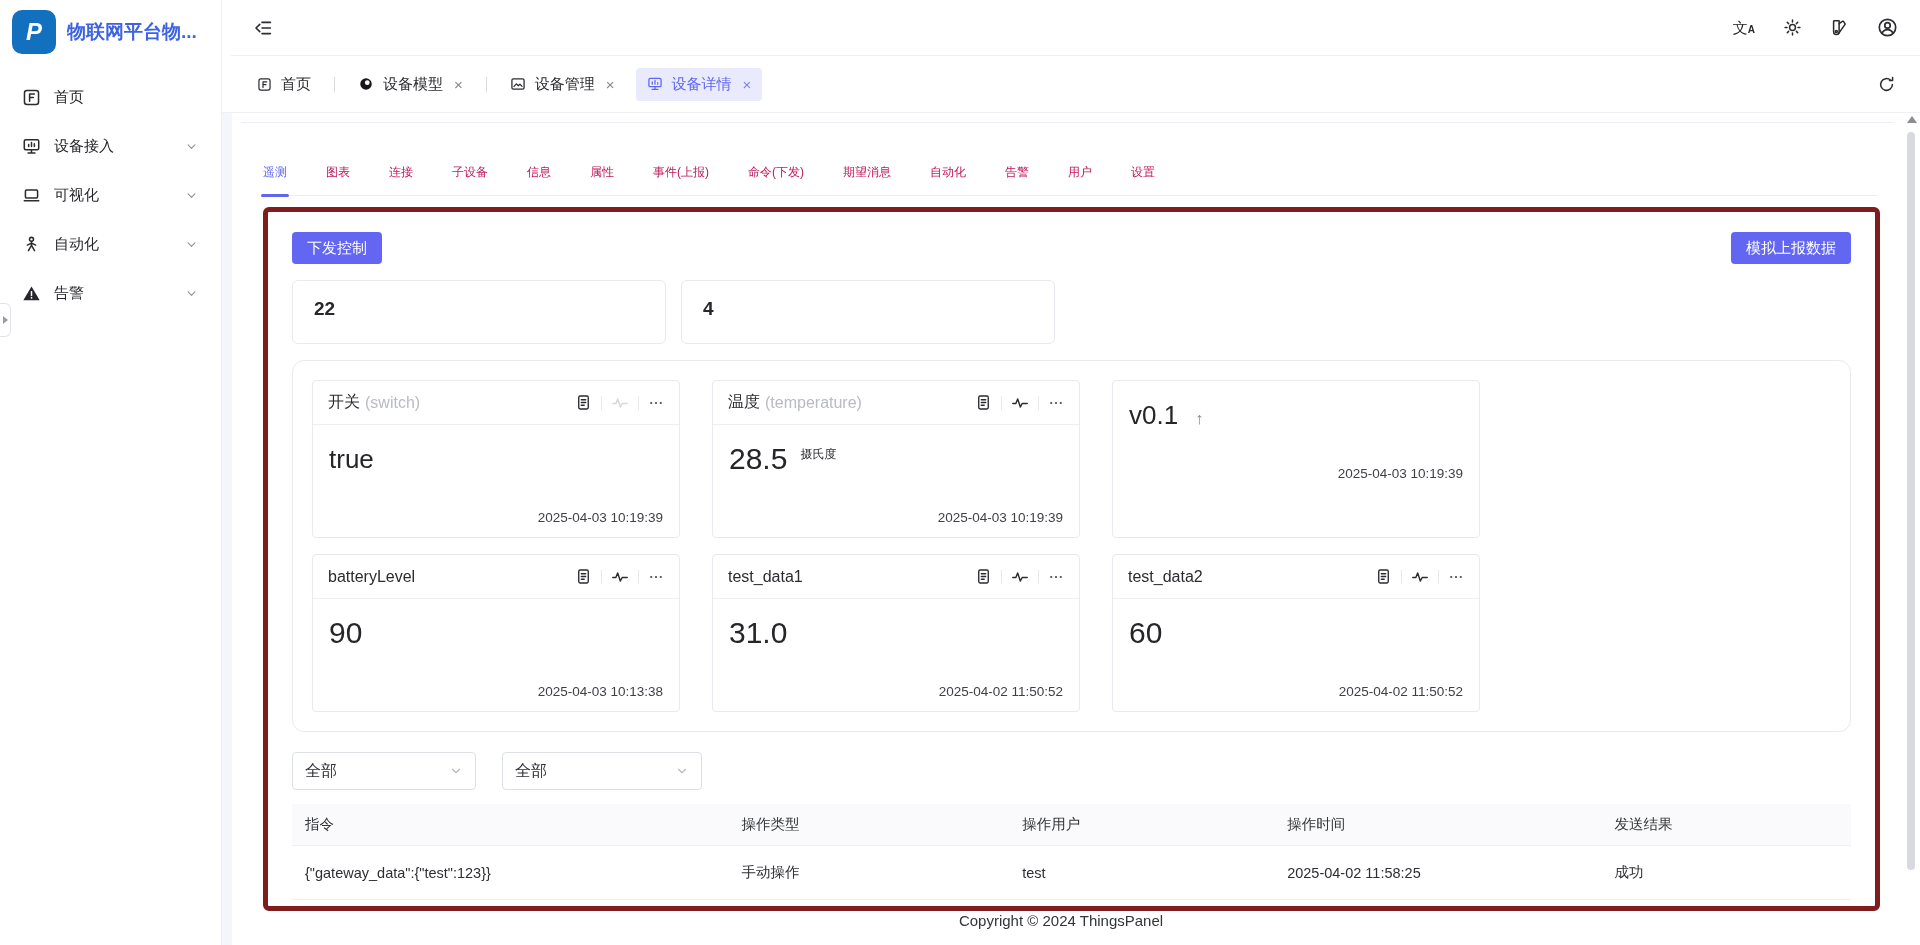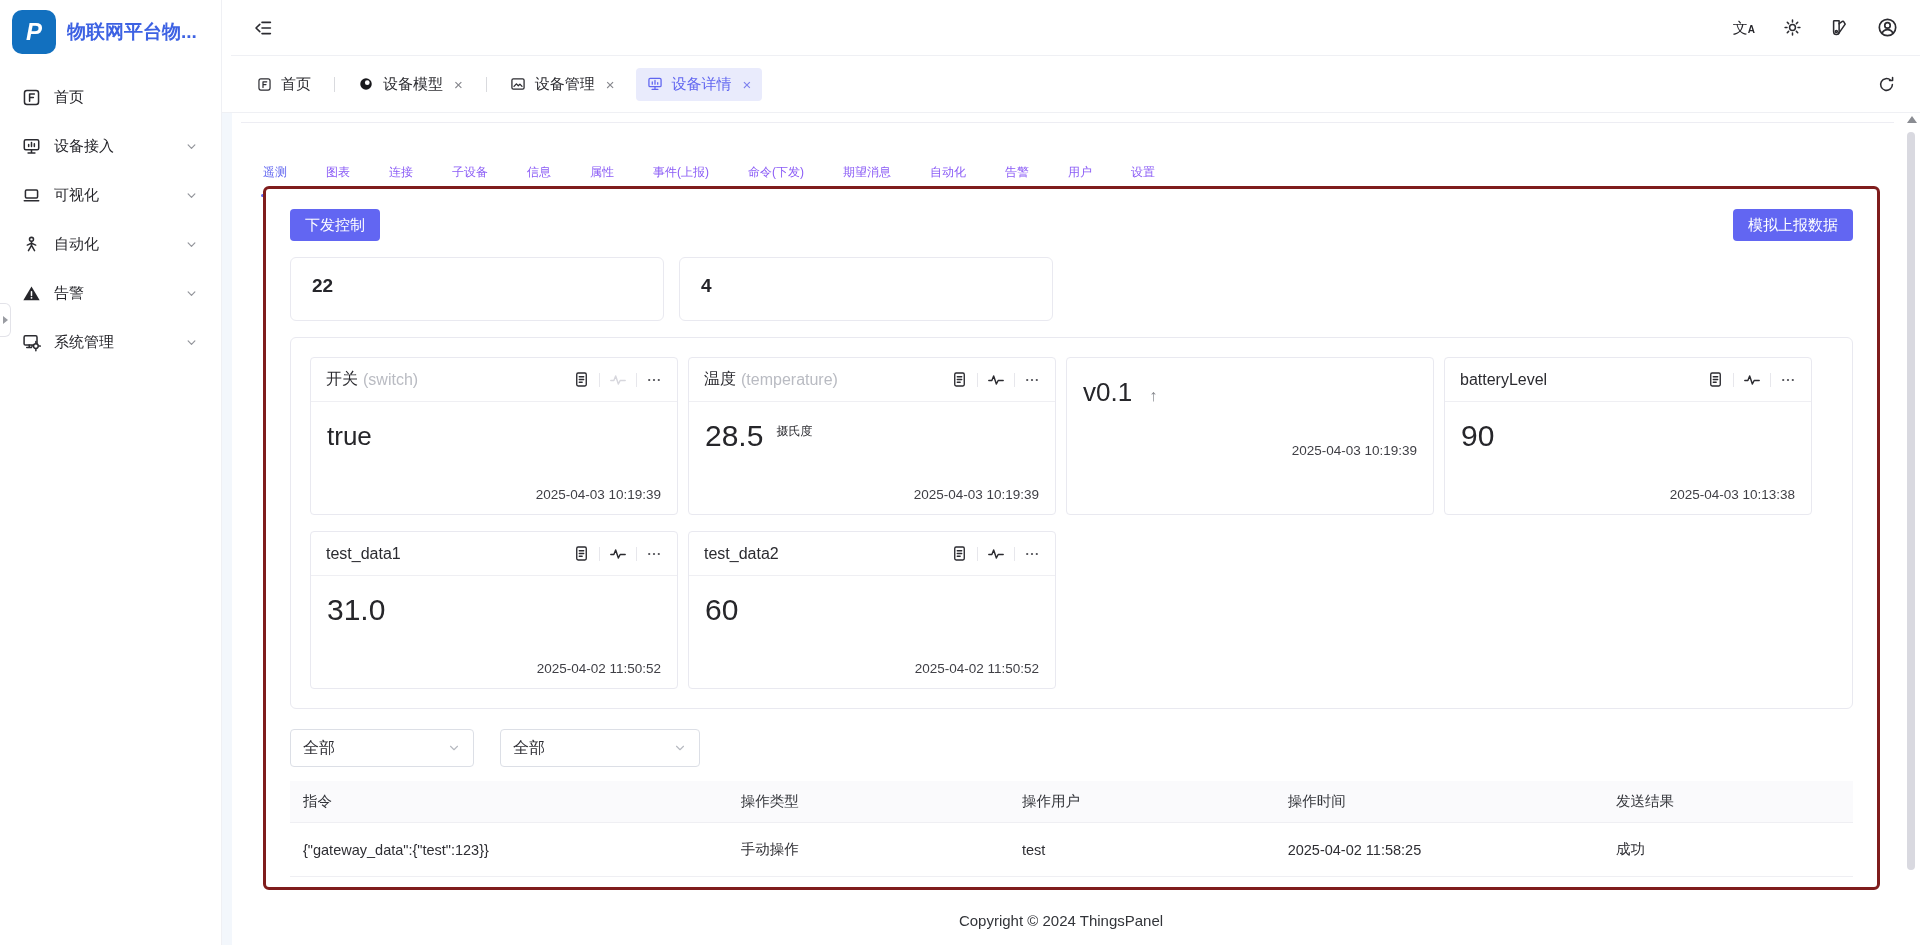--- a/index.html
+++ b/index.html
@@ -36,33 +36,33 @@
   .tab-sep { width:1px; height:15px; background:#d9dade; margin:0 12px; }
   .tab-gap { width:10px; }
   .refresh { margin-left:auto; cursor:pointer; }
 
   
   .content { position:absolute; left:222px; top:113px; right:0; bottom:0; background:#fff; }
   .pale-strip { position:absolute; left:0; top:0; width:10px; height:832px; background:#f3f7fc; }
   .residual-line { position:absolute; left:19px; right:26px; top:9px; border-top:1px solid #ededf3; }
 
   .dtabs { position:absolute; left:41px; right:42px; top:47px; height:36px; border-bottom:1px solid #ededf3; display:flex; gap:39px; font-size:12px; }
-  .dtab { color:#8b5cf6; position:relative; line-height:24px; cursor:pointer; }
+  .dtab { color:#be185d; position:relative; line-height:24px; cursor:pointer; }
   .dtab.active { color:#6166f0; }
   .dtab.active::after { content:""; position:absolute; left:-2px; right:-2px; bottom:-2px; height:3px; border-radius:2px; background:#6166f0; }
 
-  .panel { position:absolute; left:41px; top:73px; width:1617px; height:704px; border:3px solid #7f1d1d; border-radius:6px; padding:20px 24px; background:#fff; }
+  .panel { position:absolute; left:41px; top:94px; width:1617px; height:704px; border:5px solid #7f1d1d; border-radius:6px; padding:20px 24px; background:#fff; }
   .btn-row { display:flex; align-items:flex-start; }
   .btn { background:#6266f2; color:#fff; border:none; border-radius:4px; font-size:15px; padding:8px 15px; font-family:inherit; cursor:pointer; line-height:16px; height:32px; }
   .btn-row .sp { flex:1; }
 
   .stat-row { display:flex; gap:15px; margin-top:16px; }
   .stat-box { width:374px; height:64px; border:1px solid #e9e9f0; border-radius:6px; display:flex; align-items:center; padding:0 21px 6px; font-weight:700; font-size:19px; color:#26262b; background:#fff; }
 
-  .cards-wrap { margin-top:16px; border:1px solid #e9e9f0; border-radius:6px; padding:19px; display:flex; flex-wrap:wrap; gap:16px 10px; }
+  .cards-wrap { margin-top:16px; border:1px solid #e9e9f0; border-radius:12px; padding:19px; display:flex; flex-wrap:wrap; gap:16px 32px; }
   .card { width:368px; height:158px; border:1px solid #e9e9f0; border-radius:4px; position:relative; background:#fff; }
   .card-head { height:44px; display:flex; align-items:center; padding:0 15px; border-bottom:1px solid #efeff3; }
   .card-name { font-size:16px; color:#2b2b30; }
   .card-en { font-size:16px; color:#b9bbc2; margin-left:5px; }
   .card-icons { margin-left:auto; display:flex; align-items:center; gap:9px; }
   .icon-sep { width:1px; height:14px; background:#e7e7ec; }
   .wave.muted path { stroke:#d7d7dd; }
   .card-body { position:relative; height:113px; padding:12px 16px; }
   .card-value { font-size:30px; color:#26262a; line-height:34px; }
   .card-value.sm { font-size:26px; }
@@ -134,32 +134,20 @@
           <path d="M5.5 7.8l4.5 4.6 4.5-4.6"></path>
         </svg>
     </div>
     <div class="nav-item">
       <svg width="19" height="19" viewBox="0 0 20 20">
           <path d="M10 2.6L18.6 17H1.4z" fill="#26262b"></path>
           <path d="M10 8.2v4" stroke="#fff" stroke-width="1.6" stroke-linecap="round"></path>
           <circle cx="10" cy="14.6" r="1" fill="#fff"></circle>
         </svg>
       <span>告警</span>
-      <svg class="ic chev" width="15" height="15" viewBox="0 0 20 20" style="stroke:#93959b">
-          <path d="M5.5 7.8l4.5 4.6 4.5-4.6"></path>
-        </svg>
-    </div>
-    <div class="nav-item">
-      <svg class="ic" width="19" height="19" viewBox="0 0 20 20">
-          <rect x="2.2" y="3" width="13.6" height="9.6" rx="1.4"></rect>
-          <path d="M7.6 12.6v2.6M5 15.2h5"></path>
-          <circle cx="14.6" cy="13.8" r="2.5" fill="#fff"></circle>
-          <path d="M14.6 10.2v-1.2M14.6 17.4v1.2M11 13.8H9.9M18.2 13.8h1.1"></path>
-        </svg>
-      <span>系统管理</span>
       <svg class="ic chev" width="15" height="15" viewBox="0 0 20 20" style="stroke:#93959b">
           <path d="M5.5 7.8l4.5 4.6 4.5-4.6"></path>
         </svg>
     </div>
   </nav>
 </aside>
 
 <header class="topbar">
   <svg class="ic" width="20" height="20" viewBox="0 0 20 20" style="cursor:pointer">
       <path d="M9 4.4h8.4M9 10h8.4M9 15.6h8.4M6.8 6.4L3 10l3.8 3.6"></path>

